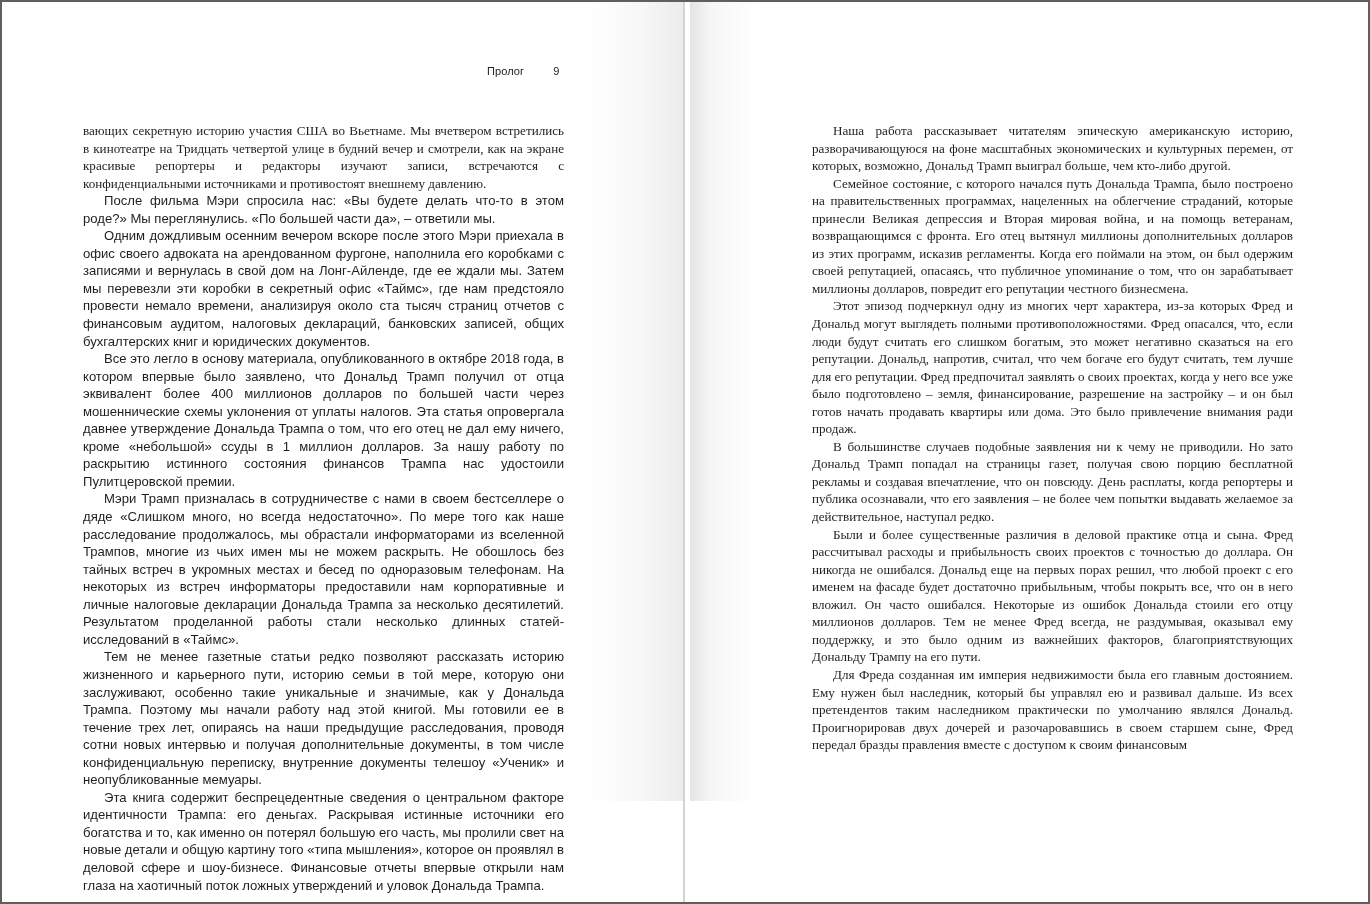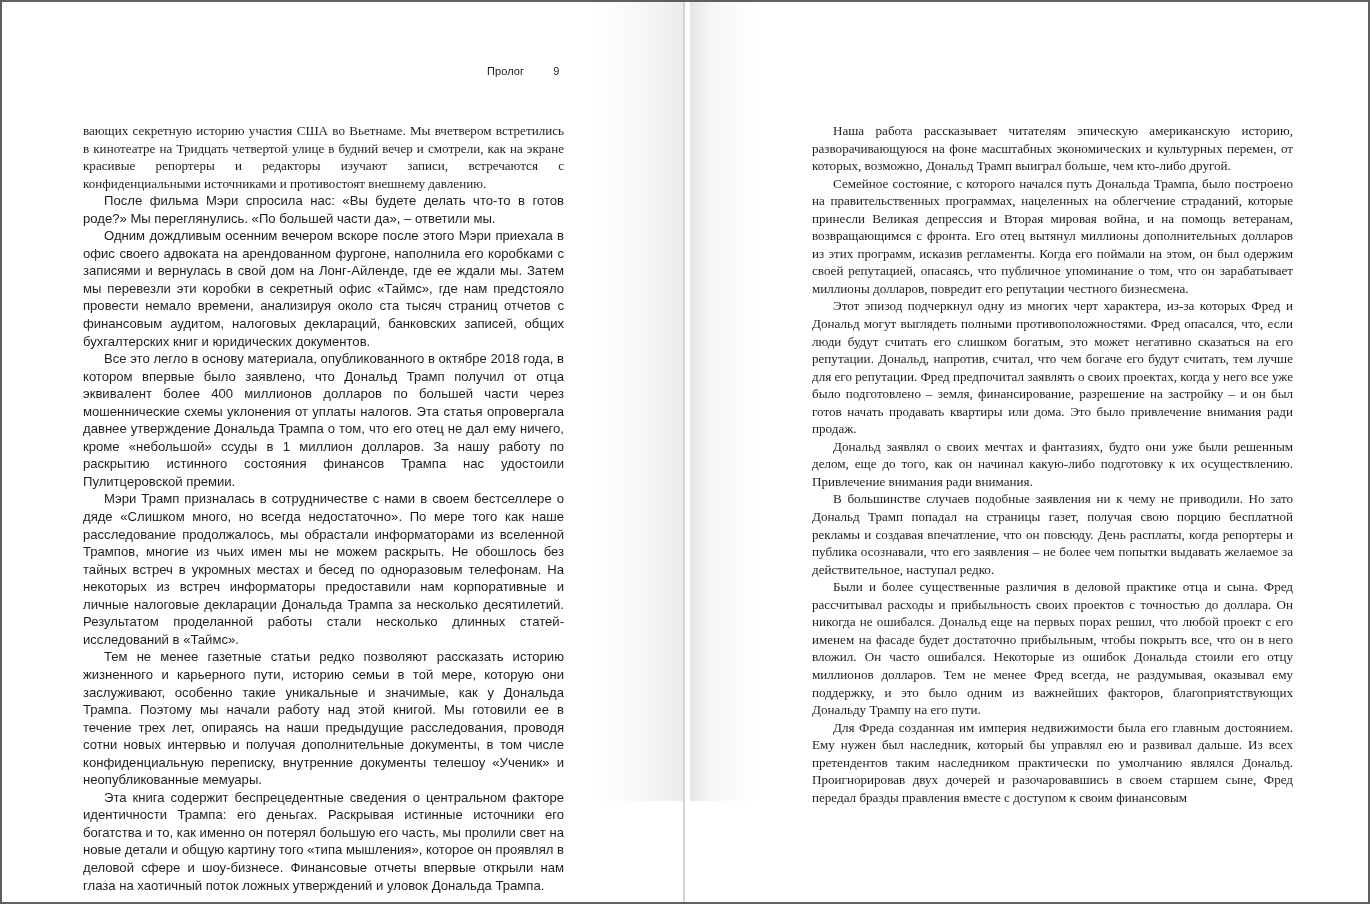--- a/index.html
+++ b/index.html
@@ -55,36 +55,35 @@
 
 <div class="spread">
 
   <div class="page left">
     <div class="running-head">
       <span class="title">Пролог</span>
       <span class="pnum">9</span>
     </div>
     <div class="text">
       <p class="cont">вающих секретную историю участия США во Вьетнаме. Мы вчетвером встретились в кинотеатре на Тридцать четвертой улице в будний вечер и смотрели, как на экране красивые репортеры и редакторы изучают записи, встречаются с конфиденциальными источниками и противостоят внешнему давлению.</p>
-      <p>После фильма Мэри спросила нас: «Вы будете делать что-то в готов роде?» Мы переглянулись. «По большей части да», – ответили мы.</p>
+      <p>После фильма Мэри спросила нас: «Вы будете делать что-то в этом роде?» Мы переглянулись. «По большей части да», – ответили мы.</p>
       <p>Одним дождливым осенним вечером вскоре после этого Мэри приехала в офис своего адвоката на арендованном фургоне, наполнила его коробками с записями и вернулась в свой дом на Лонг-Айленде, где ее ждали мы. Затем мы перевезли эти коробки в секретный офис «Таймс», где нам предстояло провести немало времени, анализируя около ста тысяч страниц отчетов с финансовым аудитом, налоговых деклараций, банковских записей, общих бухгалтерских книг и юридических документов.</p>
       <p>Все это легло в основу материала, опубликованного в октябре 2018 года, в котором впервые было заявлено, что Дональд Трамп получил от отца эквивалент более 400 миллионов долларов по большей части через мошеннические схемы уклонения от уплаты налогов. Эта статья опровергала давнее утверждение Дональда Трампа о том, что его отец не дал ему ничего, кроме «небольшой» ссуды в 1 миллион долларов. За нашу работу по раскрытию истинного состояния финансов Трампа нас удостоили Пулитцеровской премии.</p>
       <p>Мэри Трамп призналась в сотрудничестве с нами в своем бестселлере о дяде «Слишком много, но всегда недостаточно». По мере того как наше расследование продолжалось, мы обрастали информаторами из вселенной Трампов, многие из чьих имен мы не можем раскрыть. Не обошлось без тайных встреч в укромных местах и бесед по одноразовым телефонам. На некоторых из встреч информаторы предоставили нам корпоративные и личные налоговые декларации Дональда Трампа за несколько десятилетий. Результатом проделанной работы стали несколько длинных статей-исследований в «Таймс».</p>
       <p>Тем не менее газетные статьи редко позволяют рассказать историю жизненного и карьерного пути, историю семьи в той мере, которую они заслуживают, особенно такие уникальные и значимые, как у Дональда Трампа. Поэтому мы начали работу над этой книгой. Мы готовили ее в течение трех лет, опираясь на наши предыдущие расследования, проводя сотни новых интервью и получая дополнительные документы, в том числе конфиденциальную переписку, внутренние документы телешоу «Ученик» и неопубликованные мемуары.</p>
       <p>Эта книга содержит беспрецедентные сведения о центральном факторе идентичности Трампа: его деньгах. Раскрывая истинные источники его богатства и то, как именно он потерял большую его часть, мы пролили свет на новые детали и общую картину того «типа мышления», которое он проявлял в деловой сфере и шоу-бизнесе. Финансовые отчеты впервые открыли нам глаза на хаотичный поток ложных утверждений и уловок Дональда Трампа.</p>
     </div>
   </div>
 
   <div class="page right">
 
     <div class="text">
       <p>Наша работа рассказывает читателям эпическую американскую историю, разворачивающуюся на фоне масштабных экономических и культурных перемен, от которых, возможно, Дональд Трамп выиграл больше, чем кто-либо другой.</p>
       <p>Семейное состояние, с которого начался путь Дональда Трампа, было построено на правительственных программах, нацеленных на облегчение страданий, которые принесли Великая депрессия и Вторая мировая война, и на помощь ветеранам, возвращающимся с фронта. Его отец вытянул миллионы дополнительных долларов из этих программ, исказив регламенты. Когда его поймали на этом, он был одержим своей репутацией, опасаясь, что публичное упоминание о том, что он зарабатывает миллионы долларов, повредит его репутации честного бизнесмена.</p>
       <p>Этот эпизод подчеркнул одну из многих черт характера, из-за которых Фред и Дональд могут выглядеть полными противоположностями. Фред опасался, что, если люди будут считать его слишком богатым, это может негативно сказаться на его репутации. Дональд, напротив, считал, что чем богаче его будут считать, тем лучше для его репутации. Фред предпочитал заявлять о своих проектах, когда у него все уже было подготовлено – земля, финансирование, разрешение на застройку – и он был готов начать продавать квартиры или дома. Это было привлечение внимания ради продаж.</p>
-      <p>Дональд заявлял о своих мечтах и фантазиях, будто они уже были решенным делом, еще до того, как он начинал какую-либо подготовку к их осуществлению. Привлечение внимания ради внимания.</p>
       <p>В большинстве случаев подобные заявления ни к чему не приводили. Но зато Дональд Трамп попадал на страницы газет, получая свою порцию бесплатной рекламы и создавая впечатление, что он повсюду. День расплаты, когда репортеры и публика осознавали, что его заявления – не более чем попытки выдавать желаемое за действительное, наступал редко.</p>
       <p>Были и более существенные различия в деловой практике отца и сына. Фред рассчитывал расходы и прибыльность своих проектов с точностью до доллара. Он никогда не ошибался. Дональд еще на первых порах решил, что любой проект с его именем на фасаде будет достаточно прибыльным, чтобы покрыть все, что он в него вложил. Он часто ошибался. Некоторые из ошибок Дональда стоили его отцу миллионов долларов. Тем не менее Фред всегда, не раздумывая, оказывал ему поддержку, и это было одним из важнейших факторов, благоприятствующих Дональду Трампу на его пути.</p>
       <p>Для Фреда созданная им империя недвижимости была его главным достоянием. Ему нужен был наследник, который бы управлял ею и развивал дальше. Из всех претендентов таким наследником практически по умолчанию являлся Дональд. Проигнорировав двух дочерей и разочаровавшись в своем старшем сыне, Фред передал бразды правления вместе с доступом к своим финансовым</p>
     </div>
   </div>
 
   <div class="gutter-line"></div>
 </div>
 
 </body></html>

